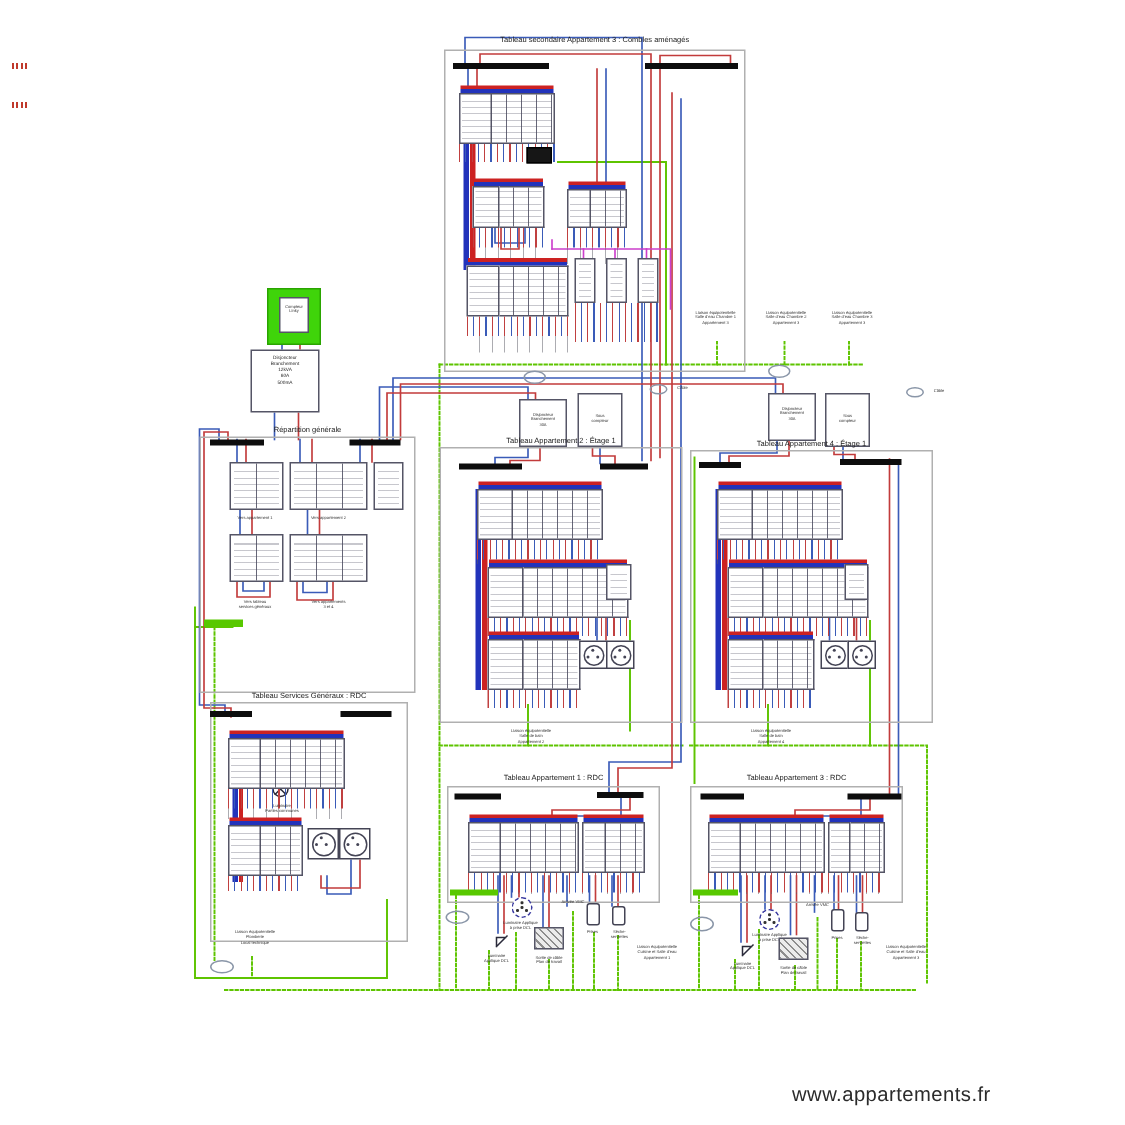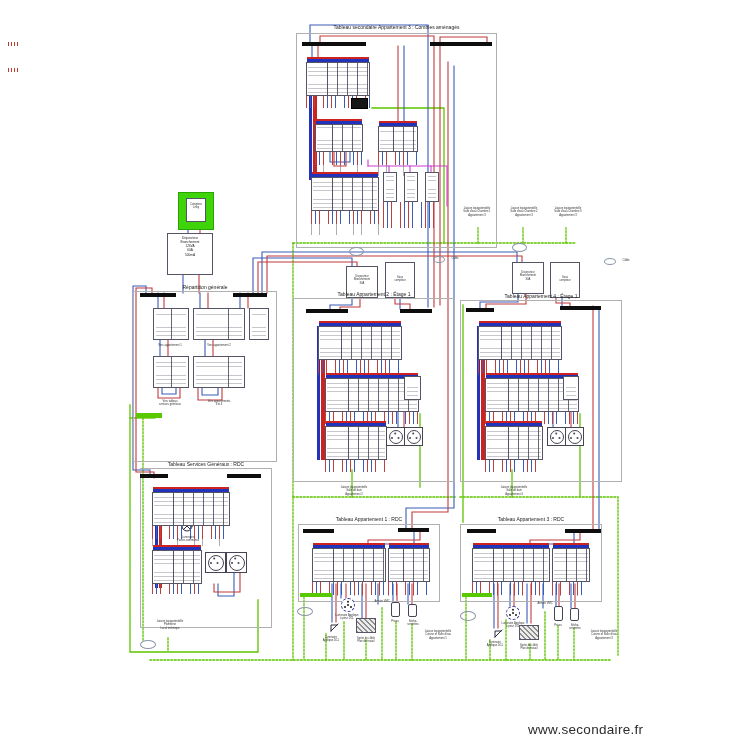--- a/index.html
+++ b/index.html
@@ -476,15 +476,15 @@
   <div class="abs t26" style="left:562px;top:624px;width:26px;">
     <span class="line">Sèche-</span>
     <span class="line">serviettes</span>
   </div>
   <div class="abs t26" style="left:582px;top:630px;width:44px;">
     <span class="line">Liaison équipotentielle</span>
     <span class="line">Cuisine et Salle d'eau</span>
     <span class="line">Appartement 3</span>
   </div>
 
-  <div class="abs wm" style="left:528px;top:722px;">www.secondaire.fr</div>
+  <div class="abs wm" style="left:528px;top:722px;">www.appartements.fr</div>
 
 </div>
 
 </body></html>

